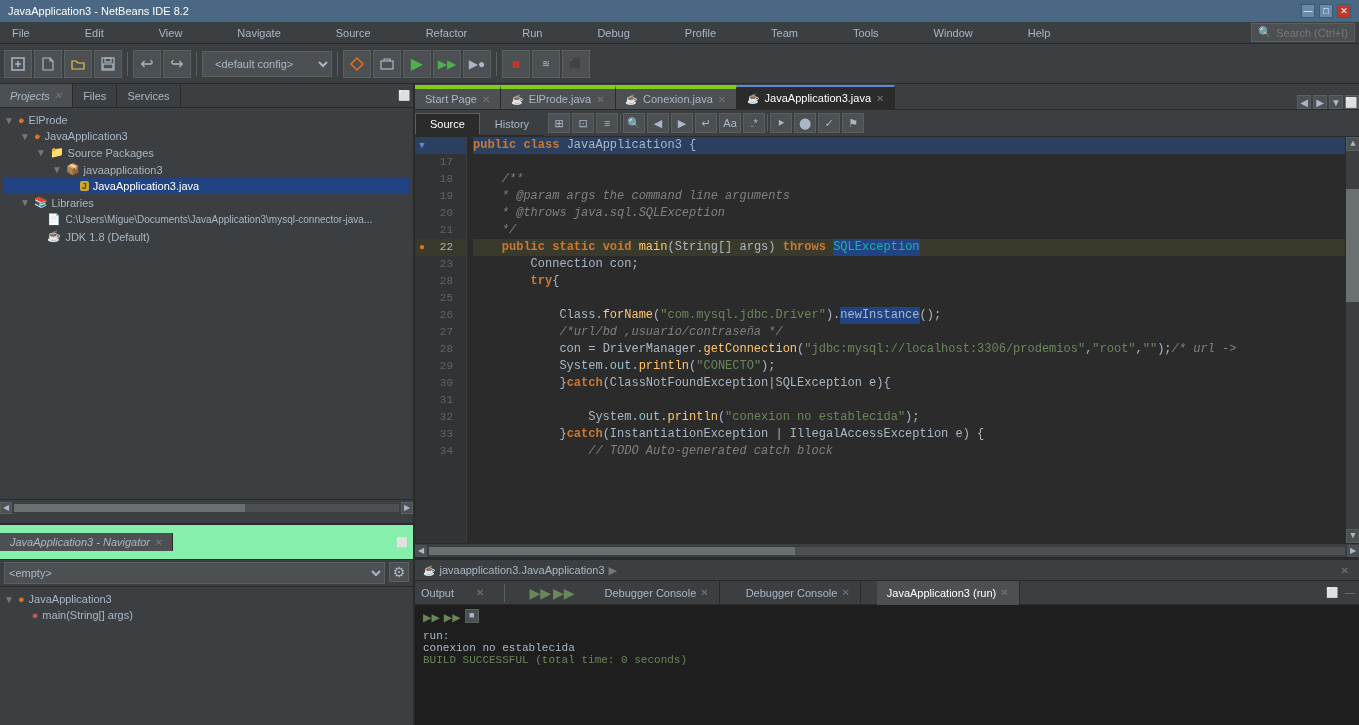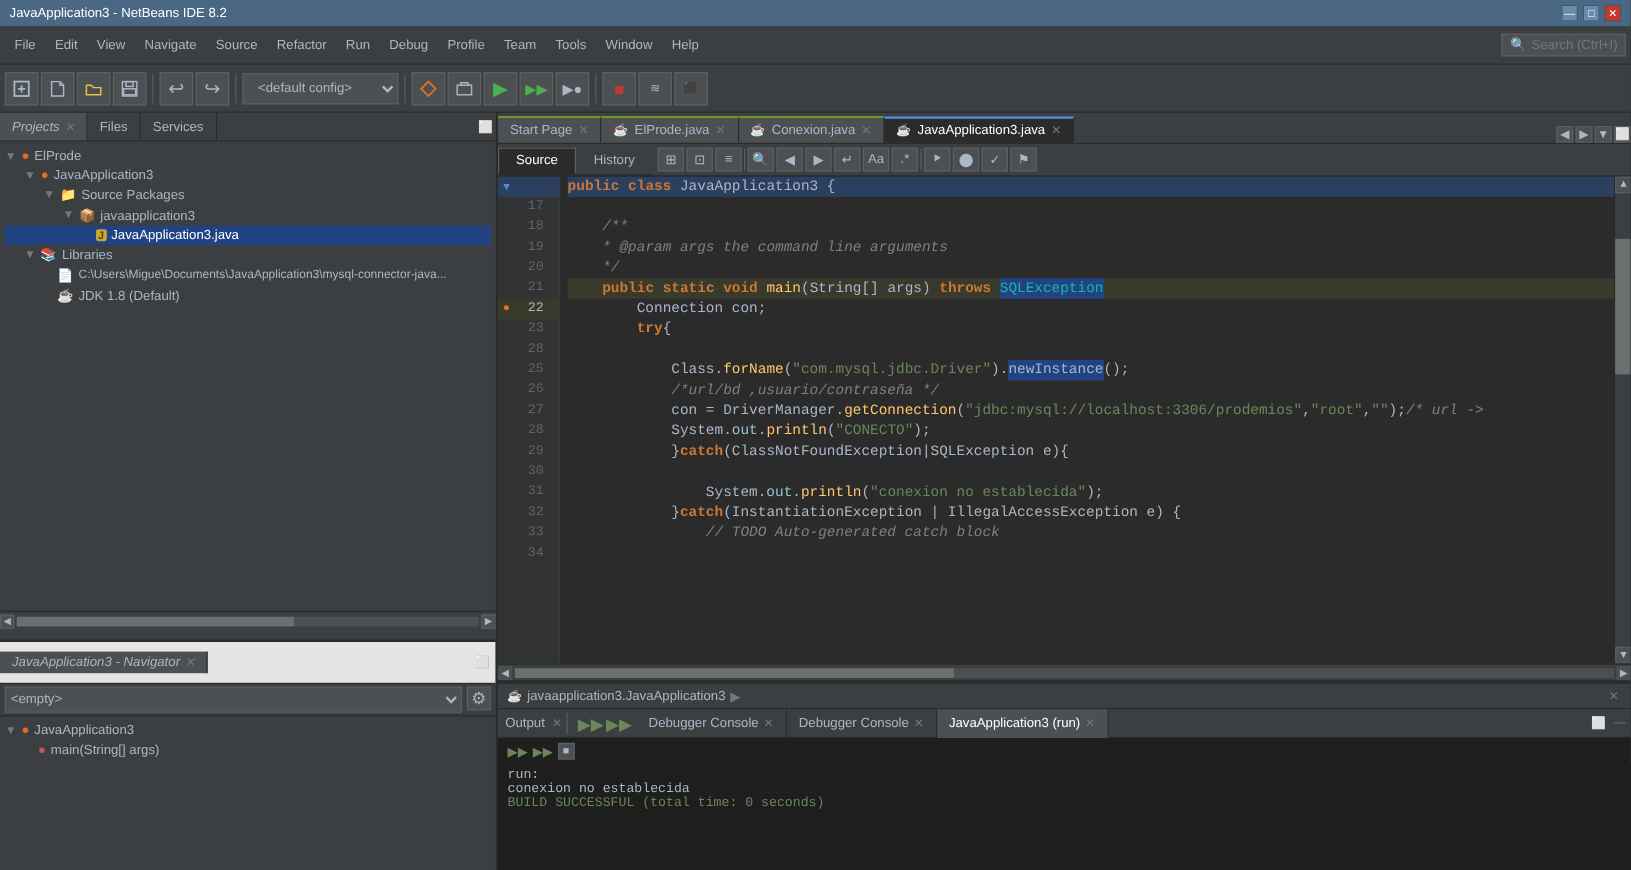--- a/index.html
+++ b/index.html
@@ -5,21 +5,21 @@
     * { margin: 0; padding: 0; box-sizing: border-box; }
     body { font-family: 'Segoe UI', Arial, sans-serif; font-size: 12px; background: #3c3f41; color: #a9b7c6; overflow: hidden; width: 1359px; height: 725px; }
     
     
     #title-bar { background: #4a6784; color: #fff; height: 22px; display: flex; align-items: center; padding: 0 8px; font-size: 11px; justify-content: space-between; }
     #title-bar .controls { display: flex; gap: 4px; }
     #title-bar .ctrl-btn { width: 14px; height: 14px; background: #6a8aaa; border: 1px solid #3a5a7a; color: #fff; font-size: 9px; display: flex; align-items: center; justify-content: center; cursor: pointer; }
     #title-bar .ctrl-close { background: #c0392b; }
     
     
-    #menu-bar { background: #3c3f41; color: #a9b7c6; height: 32px; display: flex; align-items: center; padding: 0 4px; border-bottom: 1px solid #2b2b2b; }
+    #menu-bar { background: #3c3f41; color: #a9b7c6; height: 22px; display: flex; align-items: center; padding: 0 4px; border-bottom: 1px solid #2b2b2b; gap: 39px; }
     .menu-item { padding: 2px 8px; cursor: pointer; font-size: 11px; }
     
     
     #toolbar { background: #3c3f41; height: 40px; display: flex; align-items: center; padding: 0 4px; gap: 2px; border-bottom: 1px solid #2b2b2b; }
     .tb-btn { width: 28px; height: 28px; background: #4c5052; border: 1px solid #5a6060; display: flex; align-items: center; justify-content: center; cursor: pointer; font-size: 14px; color: #a9b7c6; }
     .tb-separator { width: 1px; height: 24px; background: #5a6060; margin: 0 3px; }
     .tb-dropdown { height: 26px; background: #4c5052; border: 1px solid #5a6060; color: #a9b7c6; padding: 0 8px; font-size: 11px; min-width: 130px; }
     
     
     #main { display: flex; height: calc(725px - 22px - 22px - 40px); }
@@ -36,32 +36,32 @@
     #projects-content { padding: 4px; font-size: 11px; overflow: auto; height: calc(100% - 48px); }
     .tree-item { padding: 2px 0; display: flex; align-items: center; gap: 4px; cursor: pointer; }
     .tree-item.selected { background: #214283; color: #fff; }
     .tree-indent-1 { padding-left: 16px; }
     .tree-indent-2 { padding-left: 32px; }
     .tree-indent-3 { padding-left: 48px; }
     .tree-indent-4 { padding-left: 64px; }
     
     
     #navigator-panel { height: 200px; background: #3c3f41; overflow: hidden; }
-    #navigator-tabs { display: flex; background: #e5e5e5; border-bottom: 1px solid #2b2b2b; height: 35px; align-items: center; justify-content: space-between; }
+    #navigator-tabs { display: flex; background: #86efac; border-bottom: 1px solid #2b2b2b; height: 35px; align-items: center; justify-content: space-between; }
     #navigator-content { padding: 4px; font-size: 11px; overflow: auto; height: calc(100% - 56px); }
     #nav-filters { display: flex; gap: 4px; padding: 2px 4px; border-bottom: 1px solid #2b2b2b; }
     .nav-filter-select { height: 22px; background: #4c5052; border: 1px solid #5a6060; color: #a9b7c6; font-size: 11px; flex: 1; }
     
     
     #right-panel { flex: 1; display: flex; flex-direction: column; background: #2b2b2b; overflow: hidden; }
     
     
     #editor-tabs { display: flex; background: #3c3f41; border-bottom: 1px solid #2b2b2b; height: 26px; align-items: flex-end; overflow: hidden; justify-content: space-between; }
     #editor-tabs-list { display: flex; }
-    .editor-tab { padding: 4px 10px; font-size: 11px; background: #4c5052; border-right: 1px solid #2b2b2b; cursor: pointer; display: flex; align-items: center; gap: 5px; color: #a9b7c6; border-top: 1px solid #84cc16; }
+    .editor-tab { padding: 4px 10px; font-size: 11px; background: #4c5052; border-right: 1px solid #2b2b2b; cursor: pointer; display: flex; align-items: center; gap: 5px; color: #a9b7c6; border-top: 4px solid #84cc16; }
     .editor-tab.active { background: #2b2b2b; color: #fff; border-top: 2px solid #5c8ad4; border-bottom: none; }
     .editor-tab .tab-close { color: #777; font-size: 10px; }
     .tab-icon-java { color: #c8a830; font-size: 10px; }
     .etb-btn { width: 22px; height: 20px; background: #4c5052; border: 1px solid #5a6060; display: flex; align-items: center; justify-content: center; cursor: pointer; font-size: 11px; color: #a9b7c6; }
     
     
     #source-tabs { display: flex; background: #3c3f41; border-bottom: 1px solid #2b2b2b; height: 26px; align-items: flex-end; }
     .source-tab { padding: 4px 14px; font-size: 11px; cursor: pointer; color: #a9b7c6; border: 1px solid transparent; }
     .source-tab.active { background: #2b2b2b; color: #fff; border: 1px solid #5a6060; border-bottom: 1px solid #2b2b2b; }
     
@@ -72,21 +72,21 @@
     
     
     .kw { color: #cc7832; font-weight: bold; }
     .string { color: #6a8759; }
     .comment { color: #808080; font-style: italic; }
     
     
     #bottom-area { border-top: 2px solid #2b2b2b; }
     #breadcrumb-bar { background: #3c3f41; height: 22px; display: flex; align-items: center; padding: 0 8px; font-size: 11px; border-bottom: 1px solid #2b2b2b; }
     #output-tabs-bar { display: flex; background: #3c3f41; border-bottom: 1px solid #2b2b2b; height: 24px; align-items: center; justify-content: space-between; }
-    #output-tabs-list { display: flex; align-items: center; }
+    #output-tabs-list { display: flex; align-items: center; gap: 16px; }
     .output-tab { padding: 3px 10px; font-size: 11px; cursor: pointer; display: flex; align-items: center; gap: 4px; color: #a9b7c6; border-right: 1px solid #2b2b2b; height: 24px; }
     .output-tab.active { background: #4c5052; color: #fff; }
     #output-content { background: #1e1e1e; height: 120px; overflow: auto; padding: 4px 8px; font-family: 'Courier New', monospace; font-size: 11px; color: #a9b7c6; }
     .output-success { color: #6a8759; }
     .output-run { color: #a9b7c6; }
     
     
     ::-webkit-scrollbar { width: 8px; height: 8px; }
     ::-webkit-scrollbar-track { background: #3c3f41; }
     ::-webkit-scrollbar-thumb { background: #5a6060; border-radius: 2px; }
@@ -457,20 +457,23 @@
         <div class="code-line">&nbsp;</div>
 
         <div class="code-line">
           &nbsp;&nbsp;&nbsp;&nbsp;<span class="comment">/**</span>
         </div>
 
         <div class="code-line">
           &nbsp;&nbsp;&nbsp;&nbsp;<span class="comment">* @param args <em>the command line arguments</em></span>
         </div>
 
+        <div class="code-line">
+          &nbsp;&nbsp;&nbsp;&nbsp;<span class="comment">* @throws java.sql.SQLException</span>
+        </div>
 
         <div class="code-line">
           &nbsp;&nbsp;&nbsp;&nbsp;<span class="comment">*/</span>
         </div>
 
         <div class="code-line" style="background:#3a3a2c;">
           &nbsp;&nbsp;&nbsp;&nbsp;<span class="kw">public</span>&nbsp;<span class="kw">static</span>&nbsp;<span class="kw">void</span>&nbsp;<span style="color:#ffc66d;">main</span>(<span style="color:#a9b7c6;">String[]</span>&nbsp;<span style="color:#a9b7c6;">args</span>)&nbsp;<span class="kw">throws</span>&nbsp;<span style="background:#214283; color:#14b8a6;">SQLException</span>
         </div>
 
         <div class="code-line">

